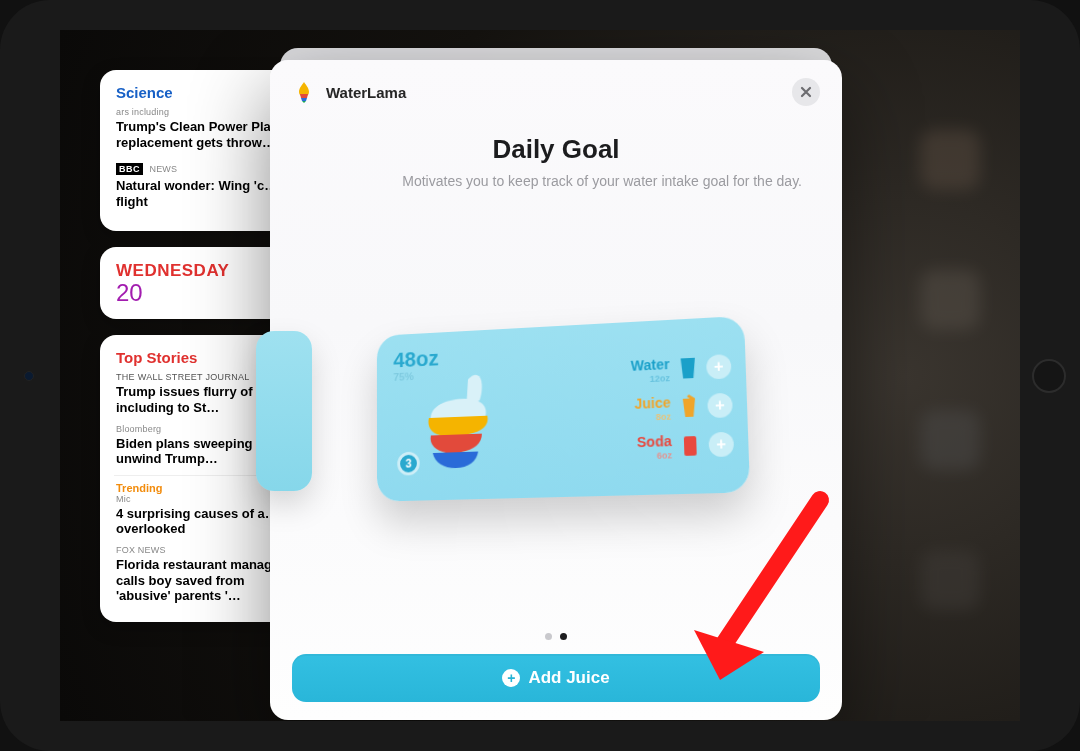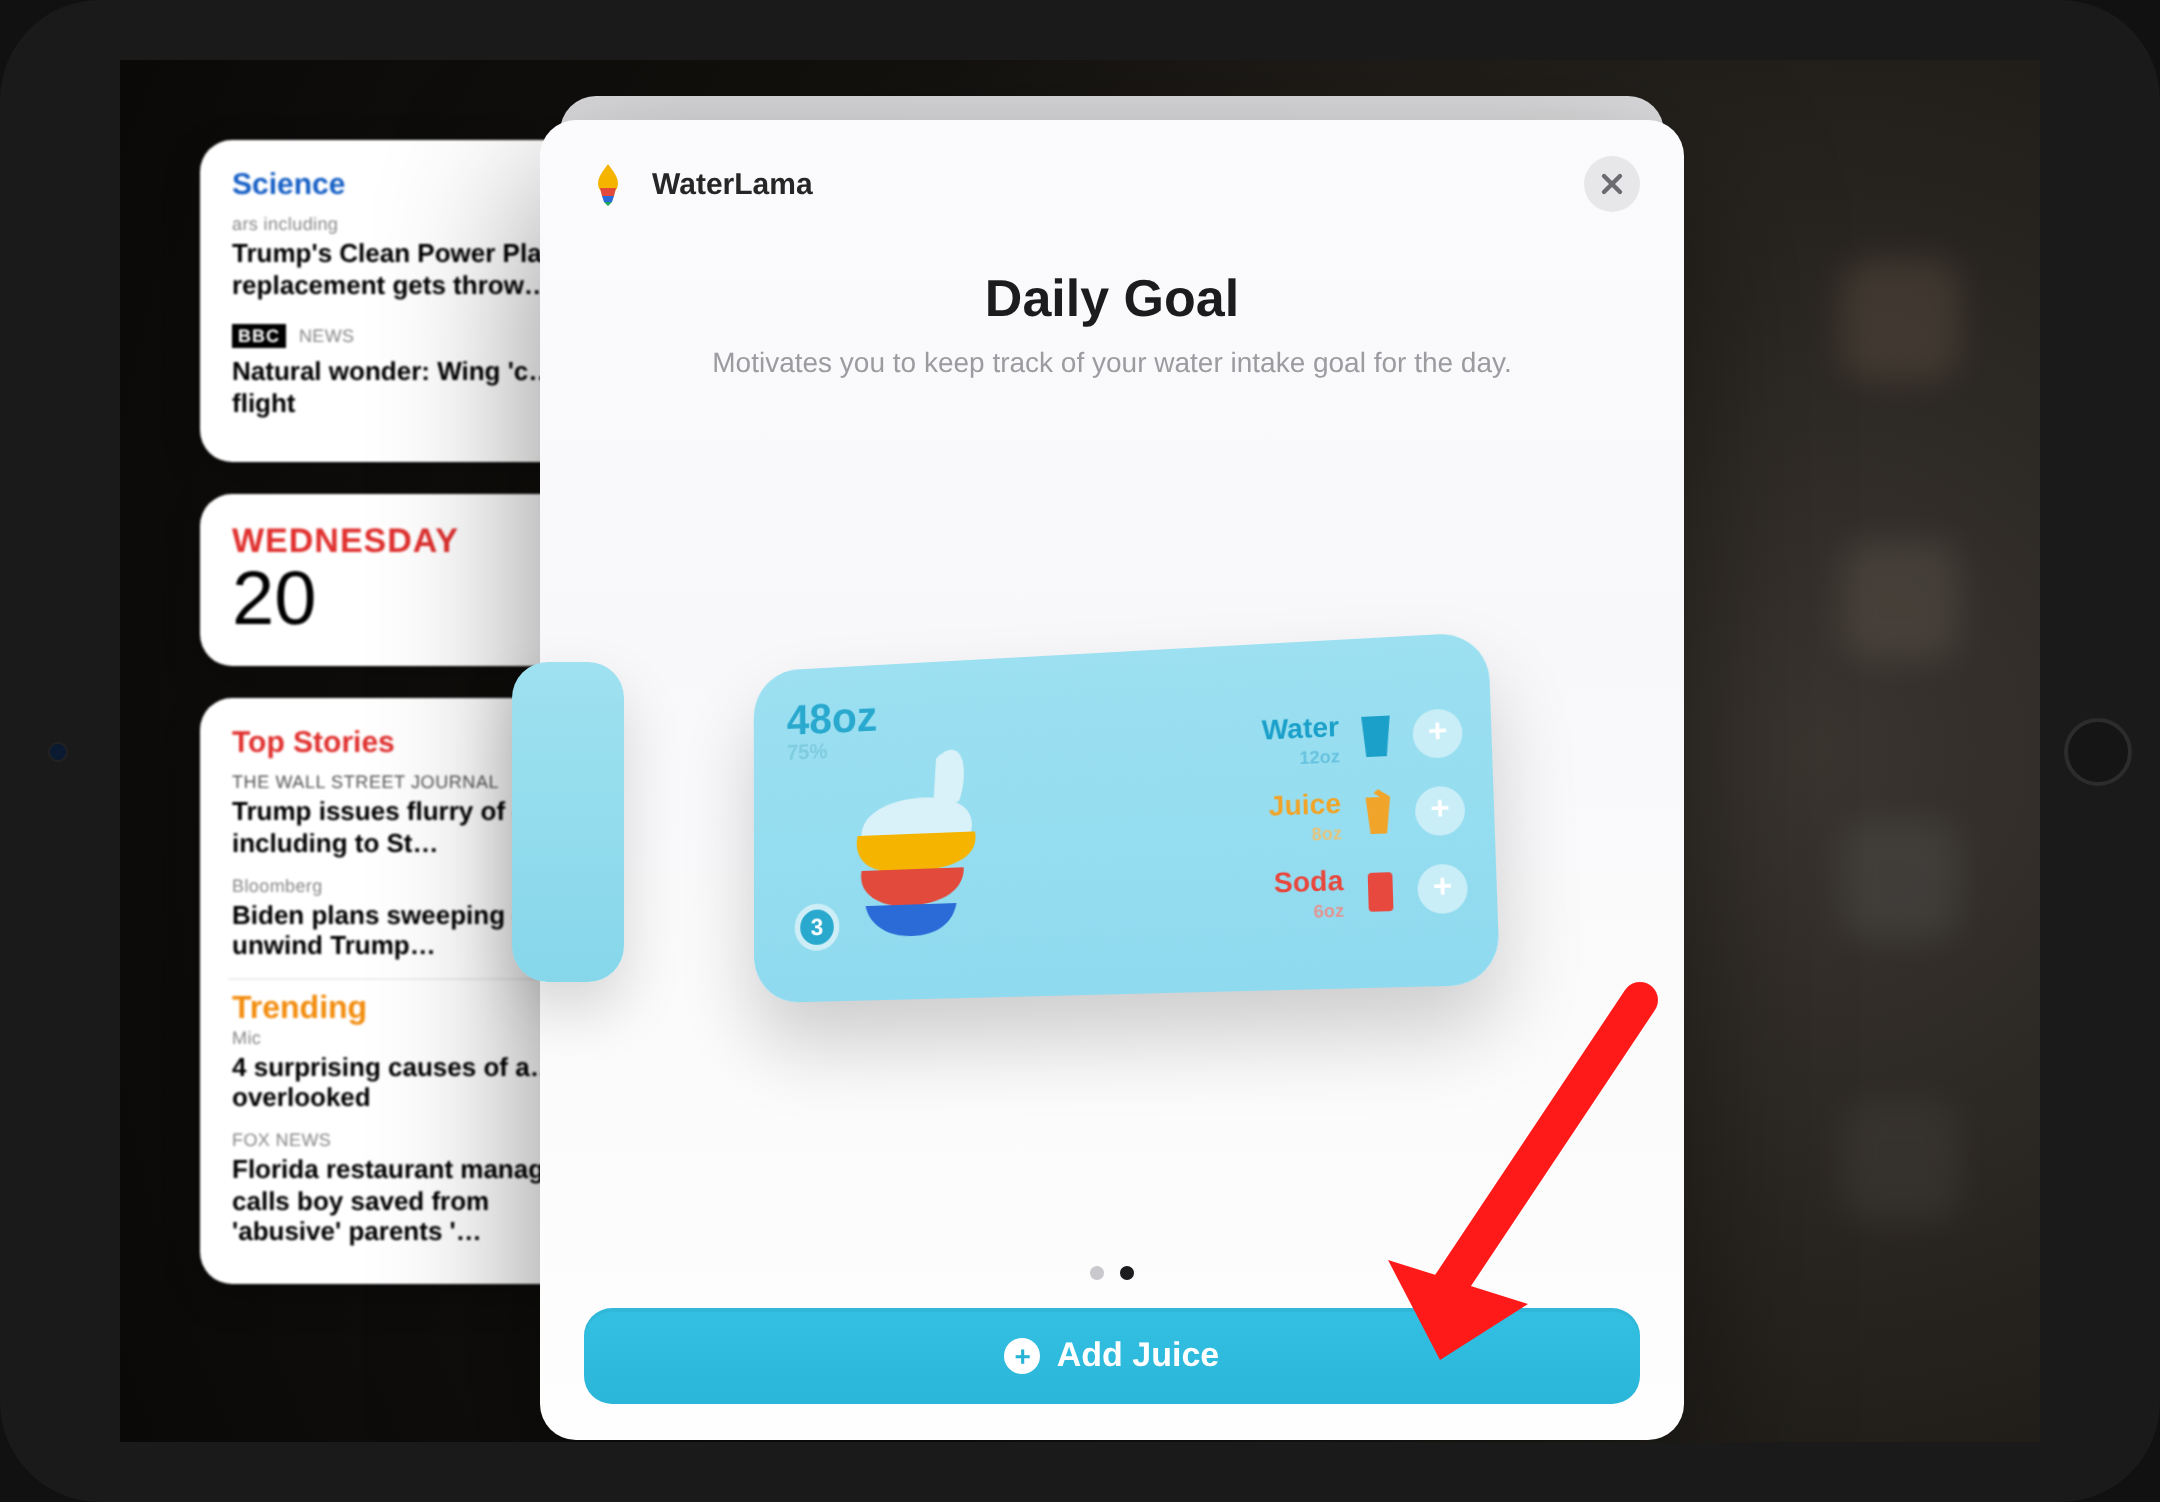--- a/index.html
+++ b/index.html
@@ -44,23 +44,23 @@
   .widget-col { position: absolute; left: 40px; top: 40px; width: 260px; display: flex; flex-direction: column; gap: 16px; filter: blur(.5px);}
   .widget-card { background: #fff; border-radius: 16px; padding: 14px 16px; box-shadow: 0 6px 18px rgba(0,0,0,.25);}
   .w-title { font-size: 15px; font-weight: 700; margin-bottom: 6px;}
   .w-title.red { color: #e0312f;}
   .w-title.blue { color: #1760c6;}
   .w-source { font-size: 9px; color: #888; text-transform: none; letter-spacing: .2px;}
   .w-source.upper { text-transform: uppercase;}
   .w-source.bbc { background:#000; color:#fff; padding:1px 3px; display:inline-block; font-weight:700; letter-spacing:.5px;}
   .w-headline { font-size: 13px; font-weight: 700; line-height: 1.2; color: #000; margin: 2px 0 8px;}
   .w-sep { height:1px; background:#eee; margin: 6px -2px;}
-  .w-trend { color:#f28c0d; font-weight:700; font-size:16px;}
+  .w-trend { color:#f28c0d; font-weight:700; font-size:11px;}
   .w-label-day { color:#e0312f; font-size:17px; font-weight:700; letter-spacing:.5px;}
-  .w-daynum { font-size:38px; font-weight:400; color:#000000; line-height:1;}
+  .w-daynum { font-size:24px; font-weight:400; color:#a21caf; line-height:1;}
   .w-event { font-size:14px; font-weight:600; margin-top:10px;}
   .w-event-bar { display:inline-block; width:4px; height:14px; background:#f7a400; border-radius:2px; margin-right:6px; vertical-align:-2px;}
   .w-src-sans { font-family: Liberation Sans, sans-serif; font-size:9px; letter-spacing:.3px; color:#555;}
 
   .thumb { float:right; width:40px; height:40px; background:#c8b090; border-radius:4px; margin-left:6px;}
 
   
   .modal-back {
     position:absolute; left:220px; top:18px; width:552px; height:655px;
     background: #f2f2f5; border-radius: 18px; opacity:.9;
@@ -70,21 +70,21 @@
     background: linear-gradient(180deg,#fbfafc 0%,#f8f8fa 40%,#fefefe 100%);
     border-radius: 18px; box-shadow: 0 30px 80px rgba(0,0,0,.45);
     padding: 18px 22px 18px; display:flex; flex-direction:column;
   }
   .modal-head { display:flex; align-items:center; gap:10px;}
   .app-icon { width:24px; height:24px; position:relative;}
   .app-icon svg{width:100%;height:100%}
   .app-name { font-size:15px; font-weight:600; color:#262626;text-align:center;}
   .close-btn { margin-left:auto; width:28px; height:28px; border-radius:50%; background:#e7e7ea; display:flex; align-items:center; justify-content:center; color:#6c6c70; font-weight:700; cursor:pointer;}
   .modal-title { text-align:center; font-size:26px; font-weight:700; color:#1c1c1e; margin-top:28px;}
-  .modal-sub { text-align:center; font-size:14px; color:#9b9ba0; margin-top:8px; padding:0 18px;}
+  .modal-sub { text-align:right; font-size:14px; color:#9b9ba0; margin-top:8px; padding:0 18px;}
 
   .preview-stage { flex:1; display:flex; align-items:center; justify-content:center; position:relative;}
   .preview-peek {
     position:absolute; left:-36px; top:50%; transform:translateY(-50%);
     width:56px; height:160px; border-radius:18px;
     background: linear-gradient(180deg,#9fe1f0,#86d7ea);
     box-shadow: 0 14px 30px rgba(0,0,0,.15);
   }
   .widget-preview {
     width: 378px; height: 172px; border-radius: 24px;

